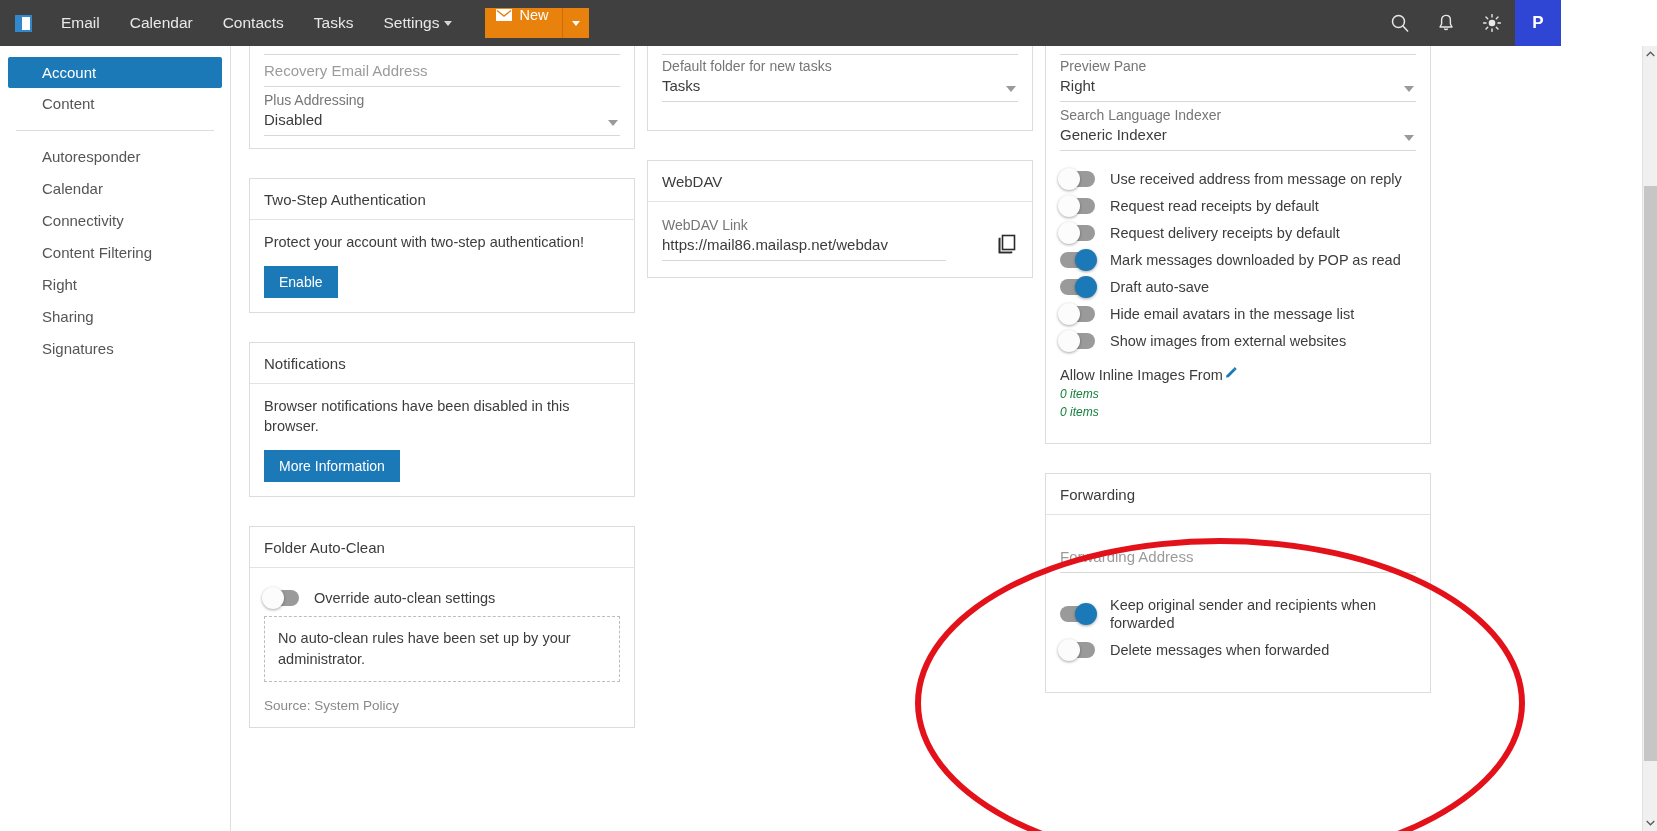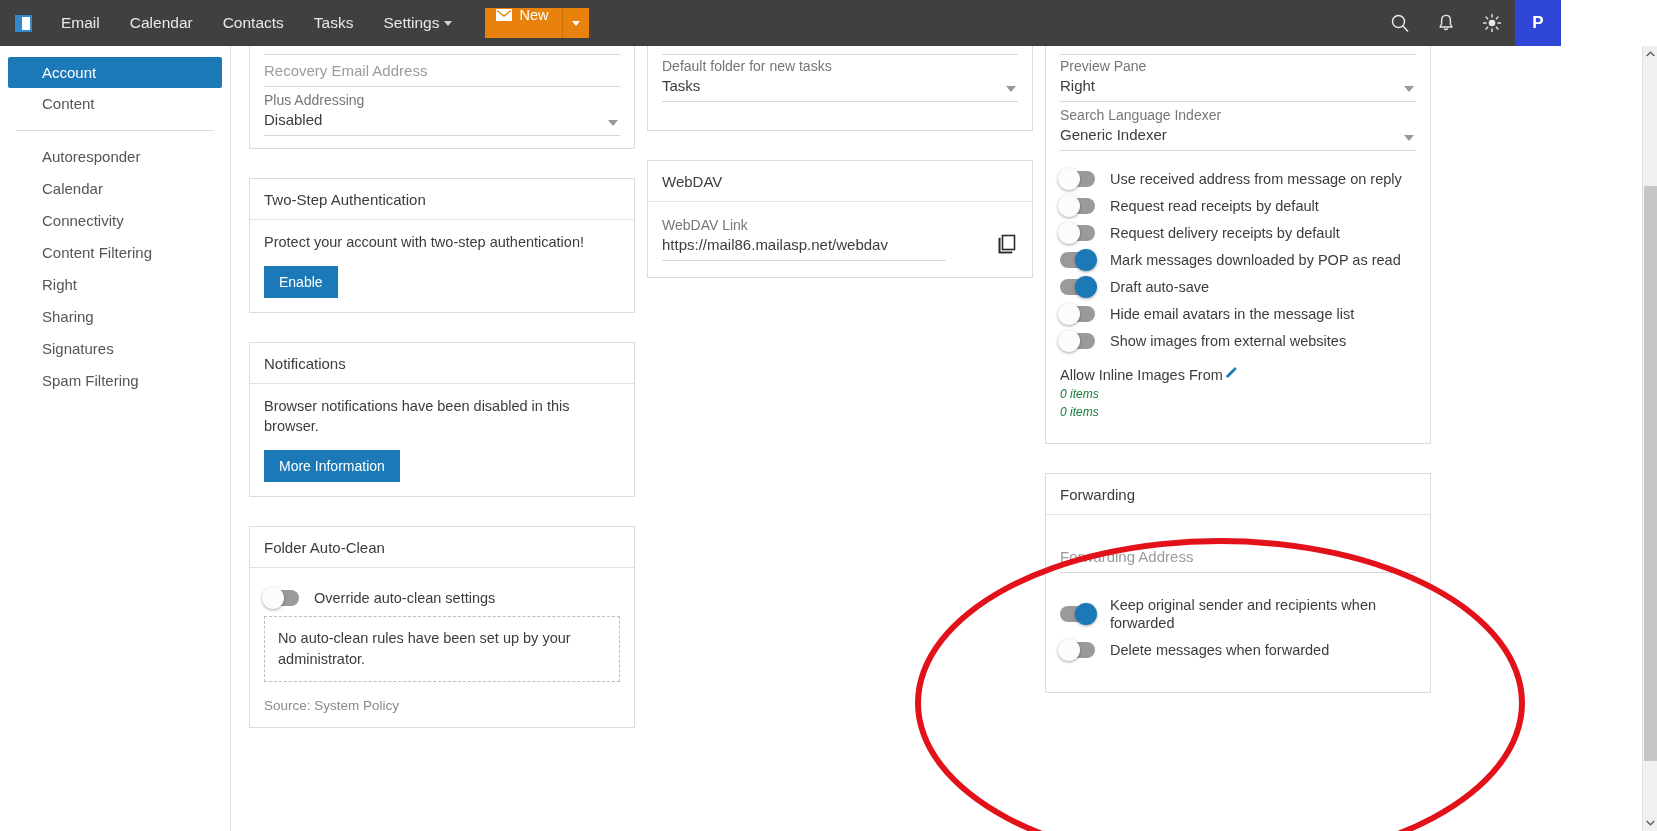--- a/index.html
+++ b/index.html
@@ -229,21 +229,20 @@
     <div class="side-item">Content</div>
     <div class="side-sep"></div>
     <div class="side-group">
       <div class="side-item">Autoresponder</div>
       <div class="side-item">Calendar</div>
       <div class="side-item">Connectivity</div>
       <div class="side-item">Content Filtering</div>
       <div class="side-item">Right</div>
       <div class="side-item">Sharing</div>
       <div class="side-item">Signatures</div>
-      <div class="side-item">Spam Filtering</div>
     </div>
   </div>
 
   <div class="cols">
 
     <div class="col col1">
 
       <div class="card partial-top">
         <div class="card-body tight">
           <div class="field-line"></div>

